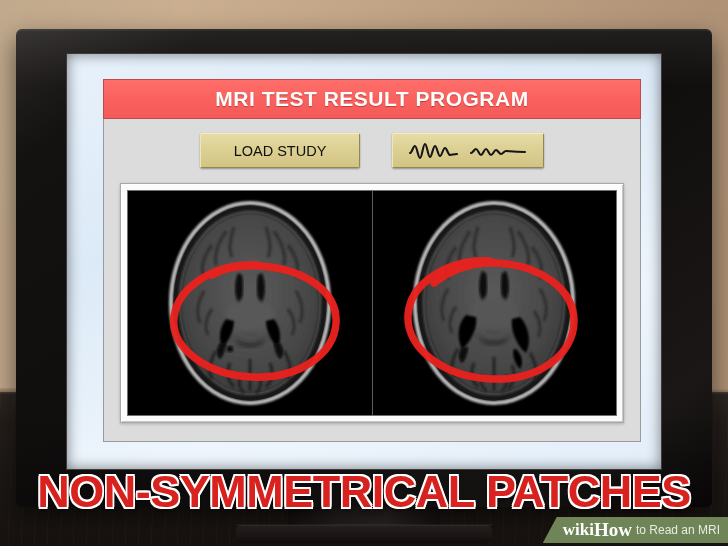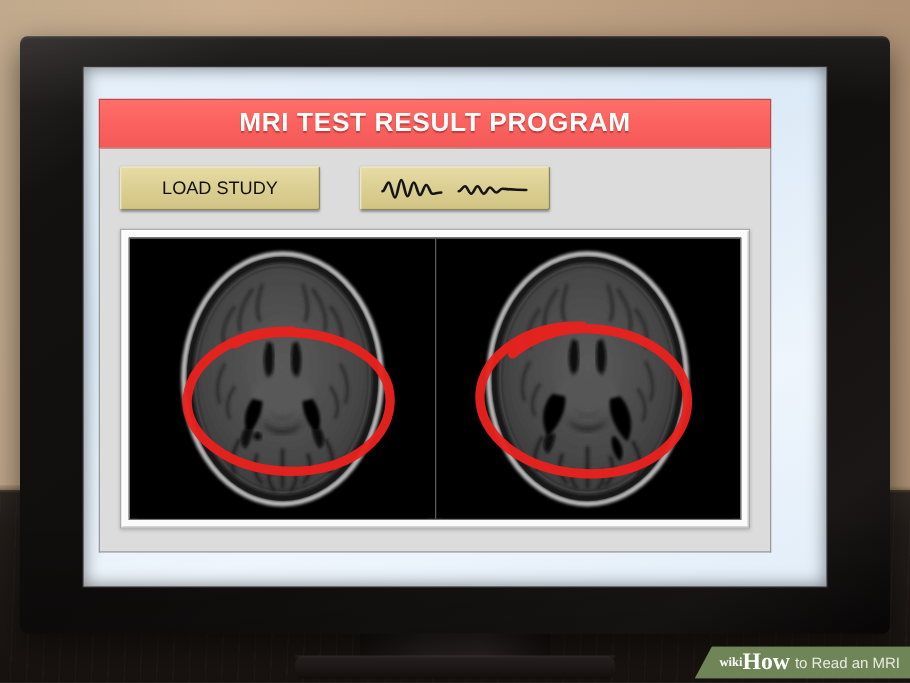--- a/index.html
+++ b/index.html
@@ -72,21 +72,21 @@
   
   .screen{
     position:absolute;left:51px;top:25px;width:594px;height:415px;
     background:linear-gradient(160deg,#e7f1fb 0%,#dceaf7 35%,#eef5fc 70%,#e3eef9 100%);
     box-shadow:0 0 0 1px #3d3a3a, 0 0 14px rgba(0,0,0,.5) inset;
     overflow:hidden;
   }
 
   
   .app{
-    position:absolute;left:12px;top:25px;width:538px;height:467px;
+    position:absolute;left:36px;top:25px;width:538px;height:467px;
   }
   .titlebar{
     height:38px;
     background:linear-gradient(to bottom,#ff6f6b,#fa605d 55%,#f45a58);
     border:1px solid #b94c4a;
     display:flex;align-items:center;justify-content:center;
   }
   .titlebar-text{
     color:#ffffff;font-size:21px;font-weight:bold;letter-spacing:.5px;
     text-shadow:0 1px 1px rgba(120,20,20,.45);
@@ -98,20 +98,21 @@
     height:322px;
     padding:0;
     position:relative;
   }
 
   
   .toolbar{
     display:flex;align-items:center;
     padding:14px 16px 0 16px;
     gap:32px;
+    justify-content:center;
   }
   .btn{
     height:33px;
     border-radius:2px;
     display:flex;align-items:center;justify-content:center;
     font-size:14.5px;color:#10100f;font-weight:normal;
     cursor:pointer;
     box-shadow:0 1px 2px rgba(0,0,0,.35);
     position:relative;
   }
@@ -170,21 +171,21 @@
 
   
   .wm{
     position:absolute;right:0;top:517px;height:26px;
     display:flex;align-items:center;
     padding:0 8px 0 20px;
     background:#6f8557;
     clip-path:polygon(14px 0, 100% 0, 100% 100%, 0 100%);
     color:#eef0e8;font-size:13px;white-space:nowrap;
   }
-  .wm .wiki{font-family:"Liberation Serif", serif;font-weight:bold;font-size:10px;color:#fff;}
+  .wm .wiki{font-family:"Liberation Serif", serif;font-weight:bold;font-size:17px;color:#fff;}
   .wm .how{font-family:"Liberation Serif", serif;font-weight:bold;font-size:19px;color:#fff;}
   .wm .rest{margin-left:4px;font-size:12px;color:#e8ece0;}
 </style>
 </head>
 <body>
 
 <div id="scene">
 
   <div class="wall"></div>
   <div class="wall-shade"></div>
@@ -391,20 +392,21 @@
               </div>
 
             </div>
           </div>
 
         </div>
       </div>
     </div>
   </div>
 
+  <div class="caption">NON-SYMMETRICAL PATCHES</div>
 
   <div class="wm">
     <span class="wiki">wiki</span>
       <span class="how">How</span>
       <span class="rest">to Read an MRI</span>
   </div>
 
 </div>
 
 </body></html>

